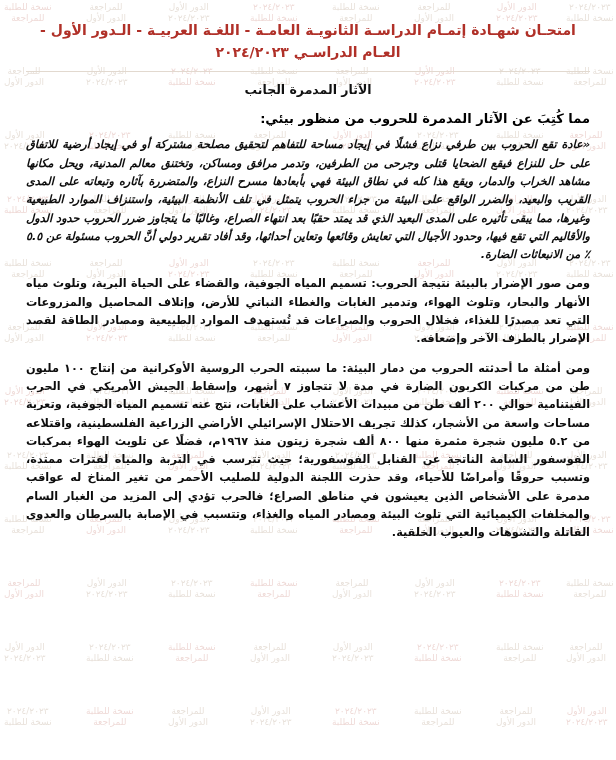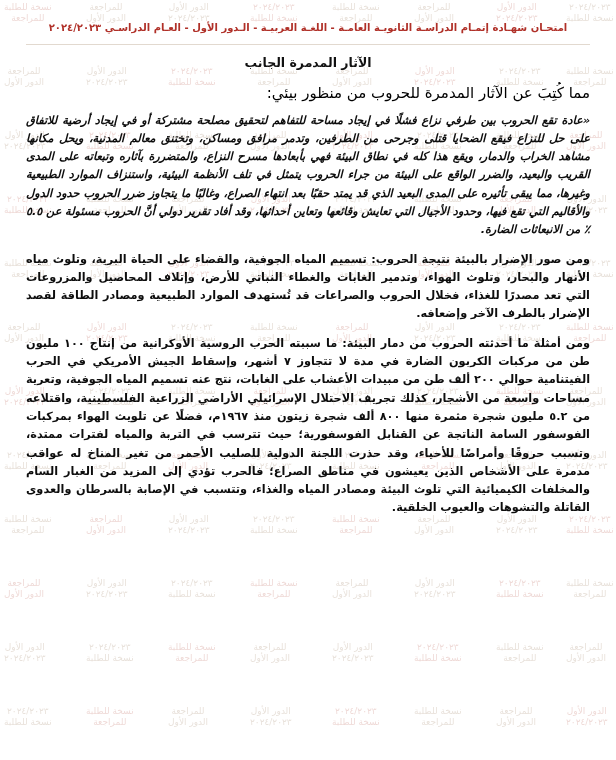--- a/index.html
+++ b/index.html
@@ -43,21 +43,21 @@
     position: relative;
     z-index: 2;
     box-sizing: border-box;
     padding: 20px 26px 0 26px;
     height: 760px;
   }
 
   .exam-header {
     text-align: center;
     color: #b03028;
-    font-size: 10px;
+    font-size: 14px;
     font-weight: bold;
     line-height: 1.55;
     letter-spacing: 0px;
     margin-bottom: 8px;
   }
 
   .rule {
     height: 0;
     border-top: 1px solid #e2d9cf;
     margin: 2px 0 10px 0;
@@ -72,22 +72,22 @@
   }
   .sub-title {
     text-align: center;
     font-size: 12.5px;
     font-weight: bold;
     color: #111;
     margin: 0 0 14px 0;
   }
 
   .lead {
-    font-size: 15px;
-    font-weight: normal;
+    font-size: 13px;
+    font-weight: bold;
     text-align: right;
     margin: 12px 0 10px 0;
     padding-left: 6px;
   }
 
   p.para {
     font-size: 11.3px;
     line-height: 1.62;
     text-align: justify;
     text-align-last: right;

